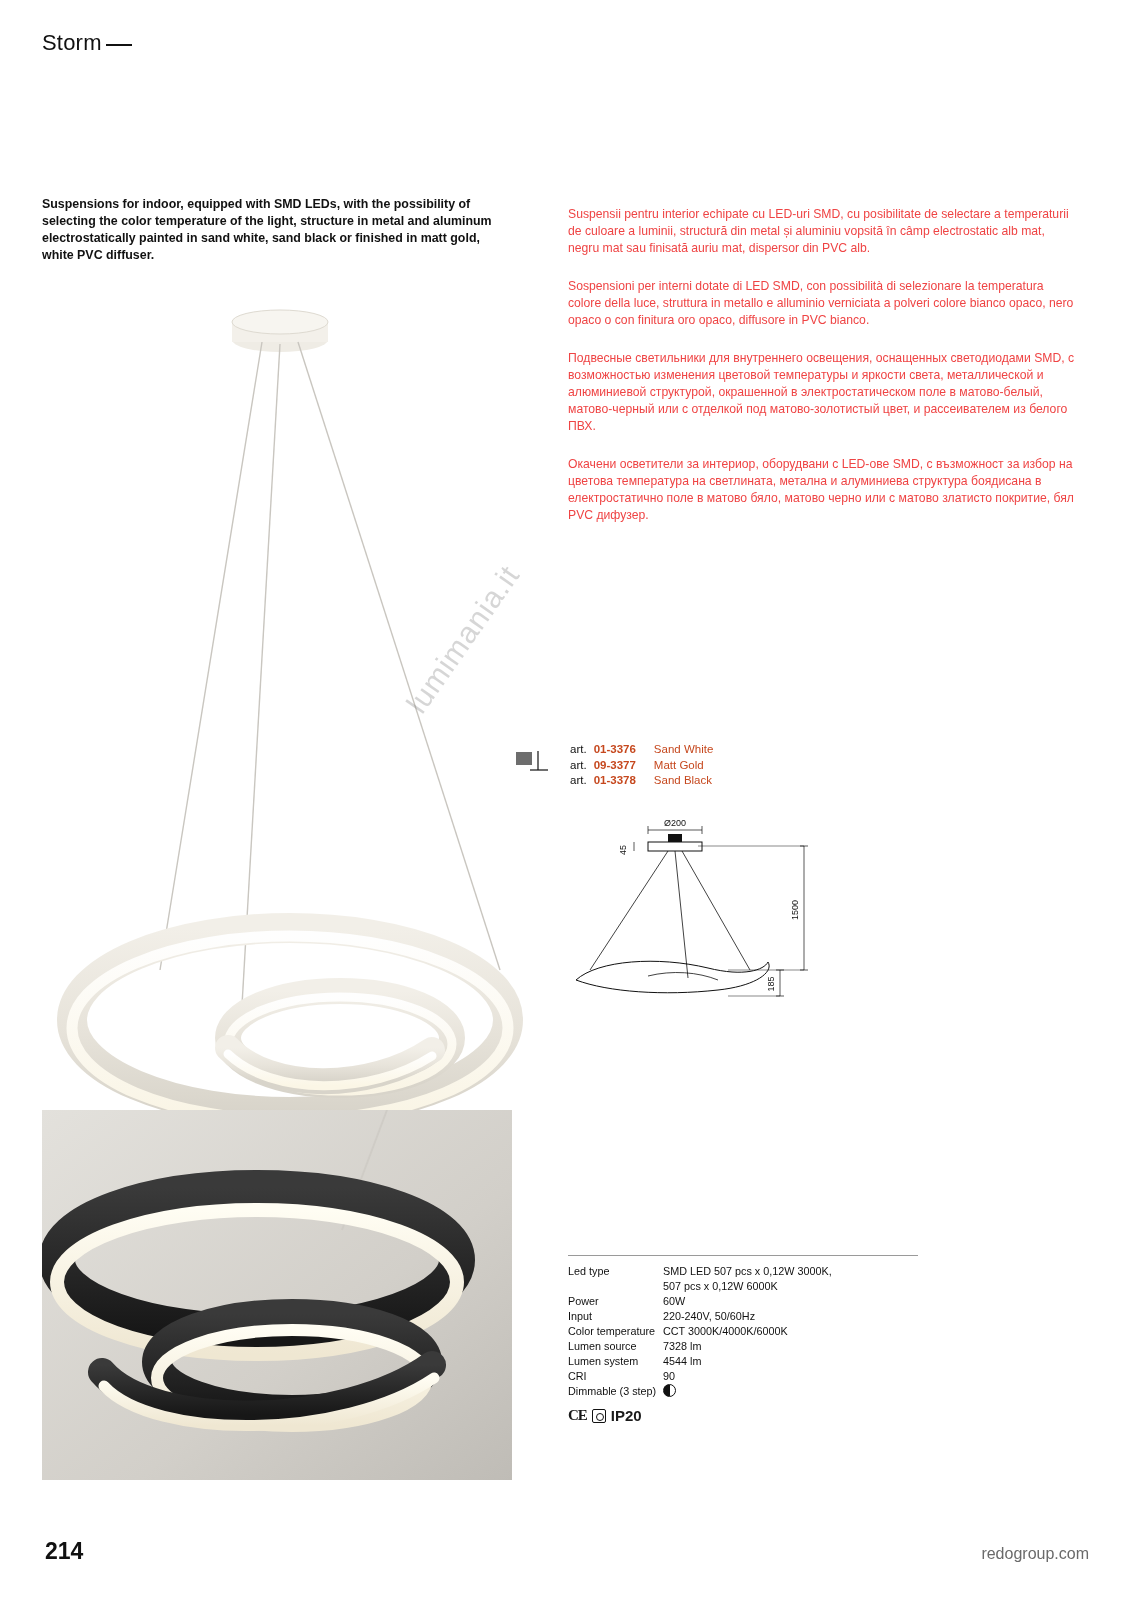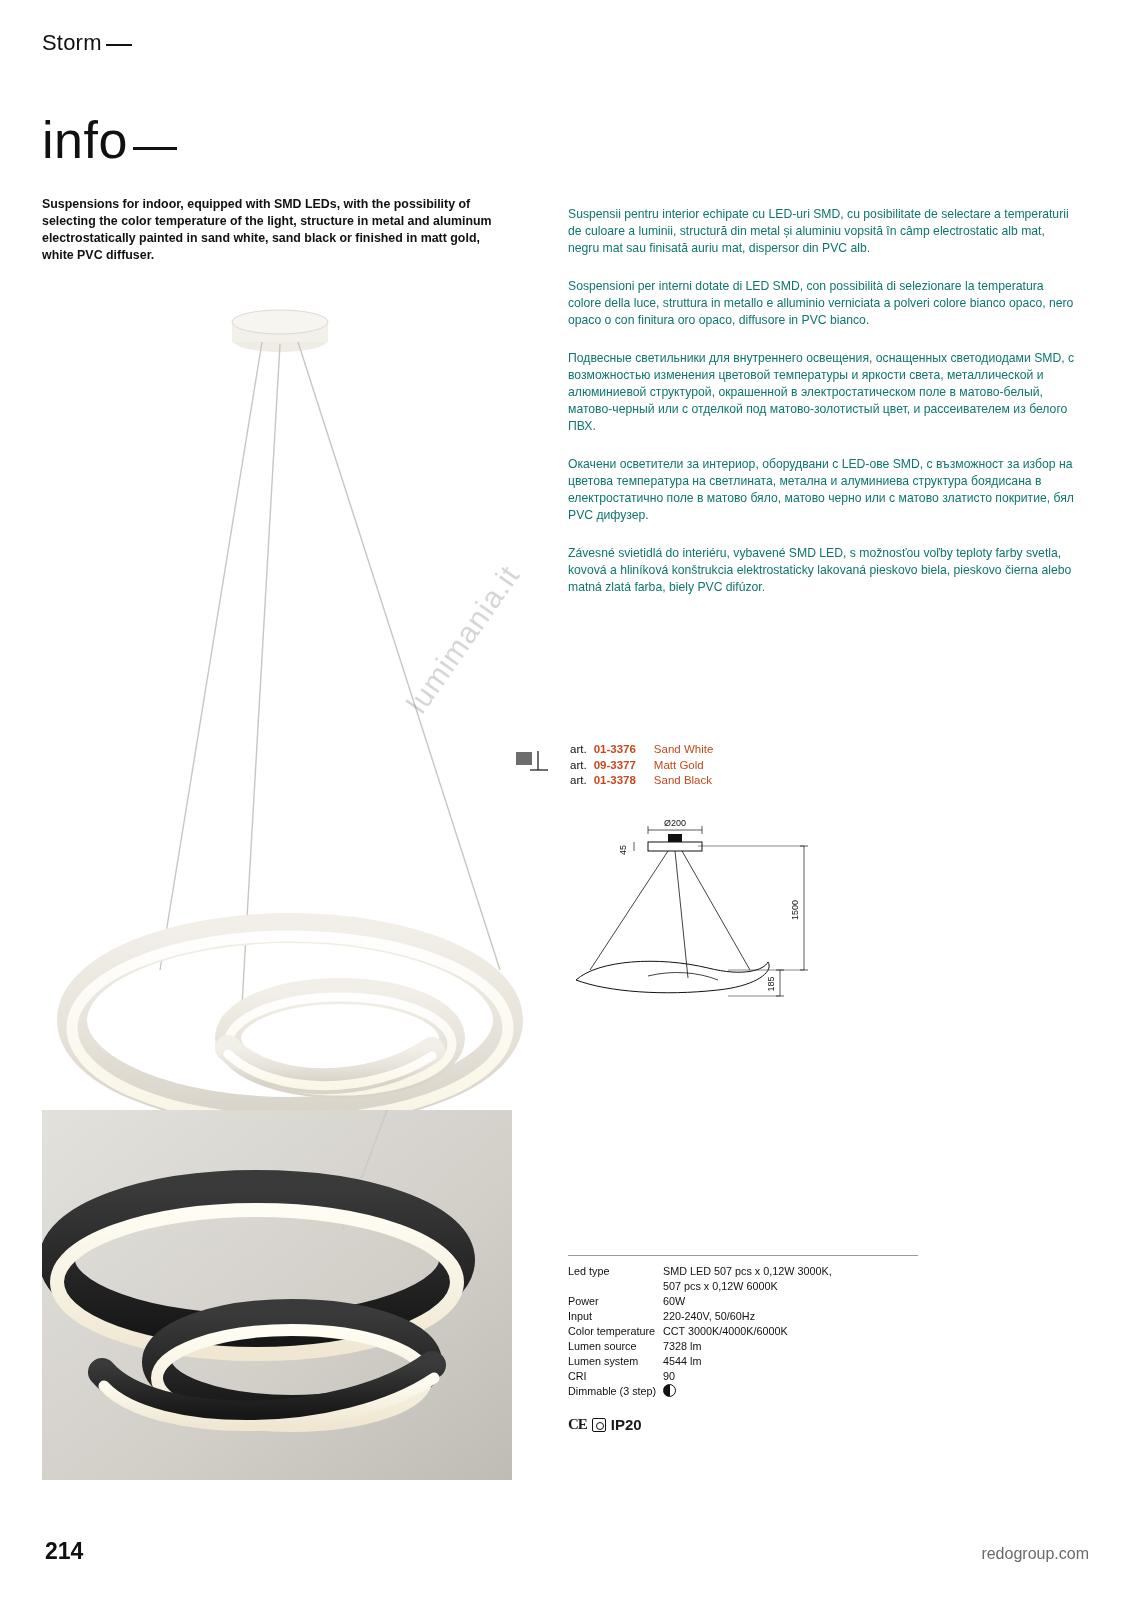--- a/index.html
+++ b/index.html
@@ -37,21 +37,21 @@
     position:absolute; left:42px; top:196px; width:470px;
     font-size:12.4px; line-height:17px; font-weight:700; color:#111;
   }
 
   
   .right-col {
     position:absolute; left:568px; top:206px; width:510px;
   }
   .right-col p {
     margin:0 0 21px 0;
-    font-size:12.2px; line-height:17px; color:#0f766e;
+    font-size:12.2px; line-height:17px; color:#ef4444;
   }
 
   
   .watermark {
     position:absolute; left:400px; top:700px;
     font-size:30px; color:rgba(120,120,120,.30);
     transform:rotate(-55deg); transform-origin:left top;
     letter-spacing:1px; pointer-events:none; font-weight:400;
   }
 
@@ -73,21 +73,21 @@
   
   .spec {
     position:absolute; left:568px; top:1255px; width:350px;
     border-top:1px solid #9a9a9a; padding-top:8px;
   }
   .spec-row { display:flex; font-size:10.8px; line-height:15px; color:#111; }
   .spec-row .k { width:95px; flex:0 0 95px; }
   .spec-row .v { flex:1; }
   .spec-row .v .sub { display:block; }
 
-  .certs { margin-top:15px; display:flex; align-items:center; gap:5px; }
+  .certs { margin-top:6px; display:flex; align-items:center; gap:5px; }
   .ce { font-size:15px; font-weight:700; font-family:"Liberation Serif", serif; letter-spacing:-1px; }
   .box-icon {
     width:14px; height:14px; border:1.6px solid #111; border-radius:2px;
     display:inline-block; position:relative;
   }
   .box-icon:after{
     content:""; position:absolute; left:3px; top:3px; width:6px; height:6px;
     border:1.6px solid #111; border-radius:50%;
   }
   .ip { font-size:15px; font-weight:700; }
@@ -116,32 +116,28 @@
 </style>
 </head>
 <body>
 
 <div class="page">
 
   <div class="brand">
     <span>Storm</span><span class="rule"></span>
   </div>
 
-  <div class="info-title">
-    <span>info</span><span class="rule"></span>
-  </div>
 
   <div class="intro-left">Suspensions for indoor, equipped with SMD LEDs, with the possibility of selecting the color temperature of the light, structure in metal and aluminum electrostatically painted in sand white, sand black or finished in matt gold, white PVC diffuser.</div>
 
   <div class="right-col">
     <p>Suspensii pentru interior echipate cu LED-uri SMD, cu posibilitate de selectare a temperaturii de culoare a luminii, structură din metal și aluminiu vopsită în câmp electrostatic alb mat, negru mat sau finisată auriu mat, dispersor din PVC alb.</p>
     <p>Sospensioni per interni dotate di LED SMD, con possibilità di selezionare la temperatura colore della luce, struttura in metallo e alluminio  verniciata a polveri colore bianco opaco, nero opaco o con finitura oro opaco, diffusore in PVC bianco.</p>
     <p>Подвесные светильники для внутреннего освещения, оснащенных светодиодами SMD, с возможностью изменения цветовой температуры и яркости света, металлической и алюминиевой структурой, окрашенной в электростатическом поле в матово-белый, матово-черный или с отделкой под матово-золотистый цвет, и рассеивателем из белого ПВХ.</p>
     <p>Окачени осветители за интериор, оборудвани с LED-ове SMD, с възможност за избор на цветова температура на светлината, метална и алуминиева структура боядисана в електростатично поле в матово бяло, матово черно или с матово златисто покритие, бял PVC дифузер.</p>
-    <p>Závesné svietidlá do interiéru, vybavené SMD LED, s možnosťou voľby teploty farby svetla, kovová a hliníková konštrukcia elektrostaticky lakovaná pieskovo biela, pieskovo čierna alebo matná zlatá farba, biely PVC difúzor.</p>
   </div>
 
   <div class="hero">
     <svg width="520" height="830" viewBox="0 0 520 830">
       <defs>
         <linearGradient id="ringG" x1="0" y1="0" x2="0" y2="1">
           <stop offset="0%" stop-color="#f2efe8"></stop>
           <stop offset="55%" stop-color="#e7e3da"></stop>
           <stop offset="100%" stop-color="#d8d4ca"></stop>
         </linearGradient>

